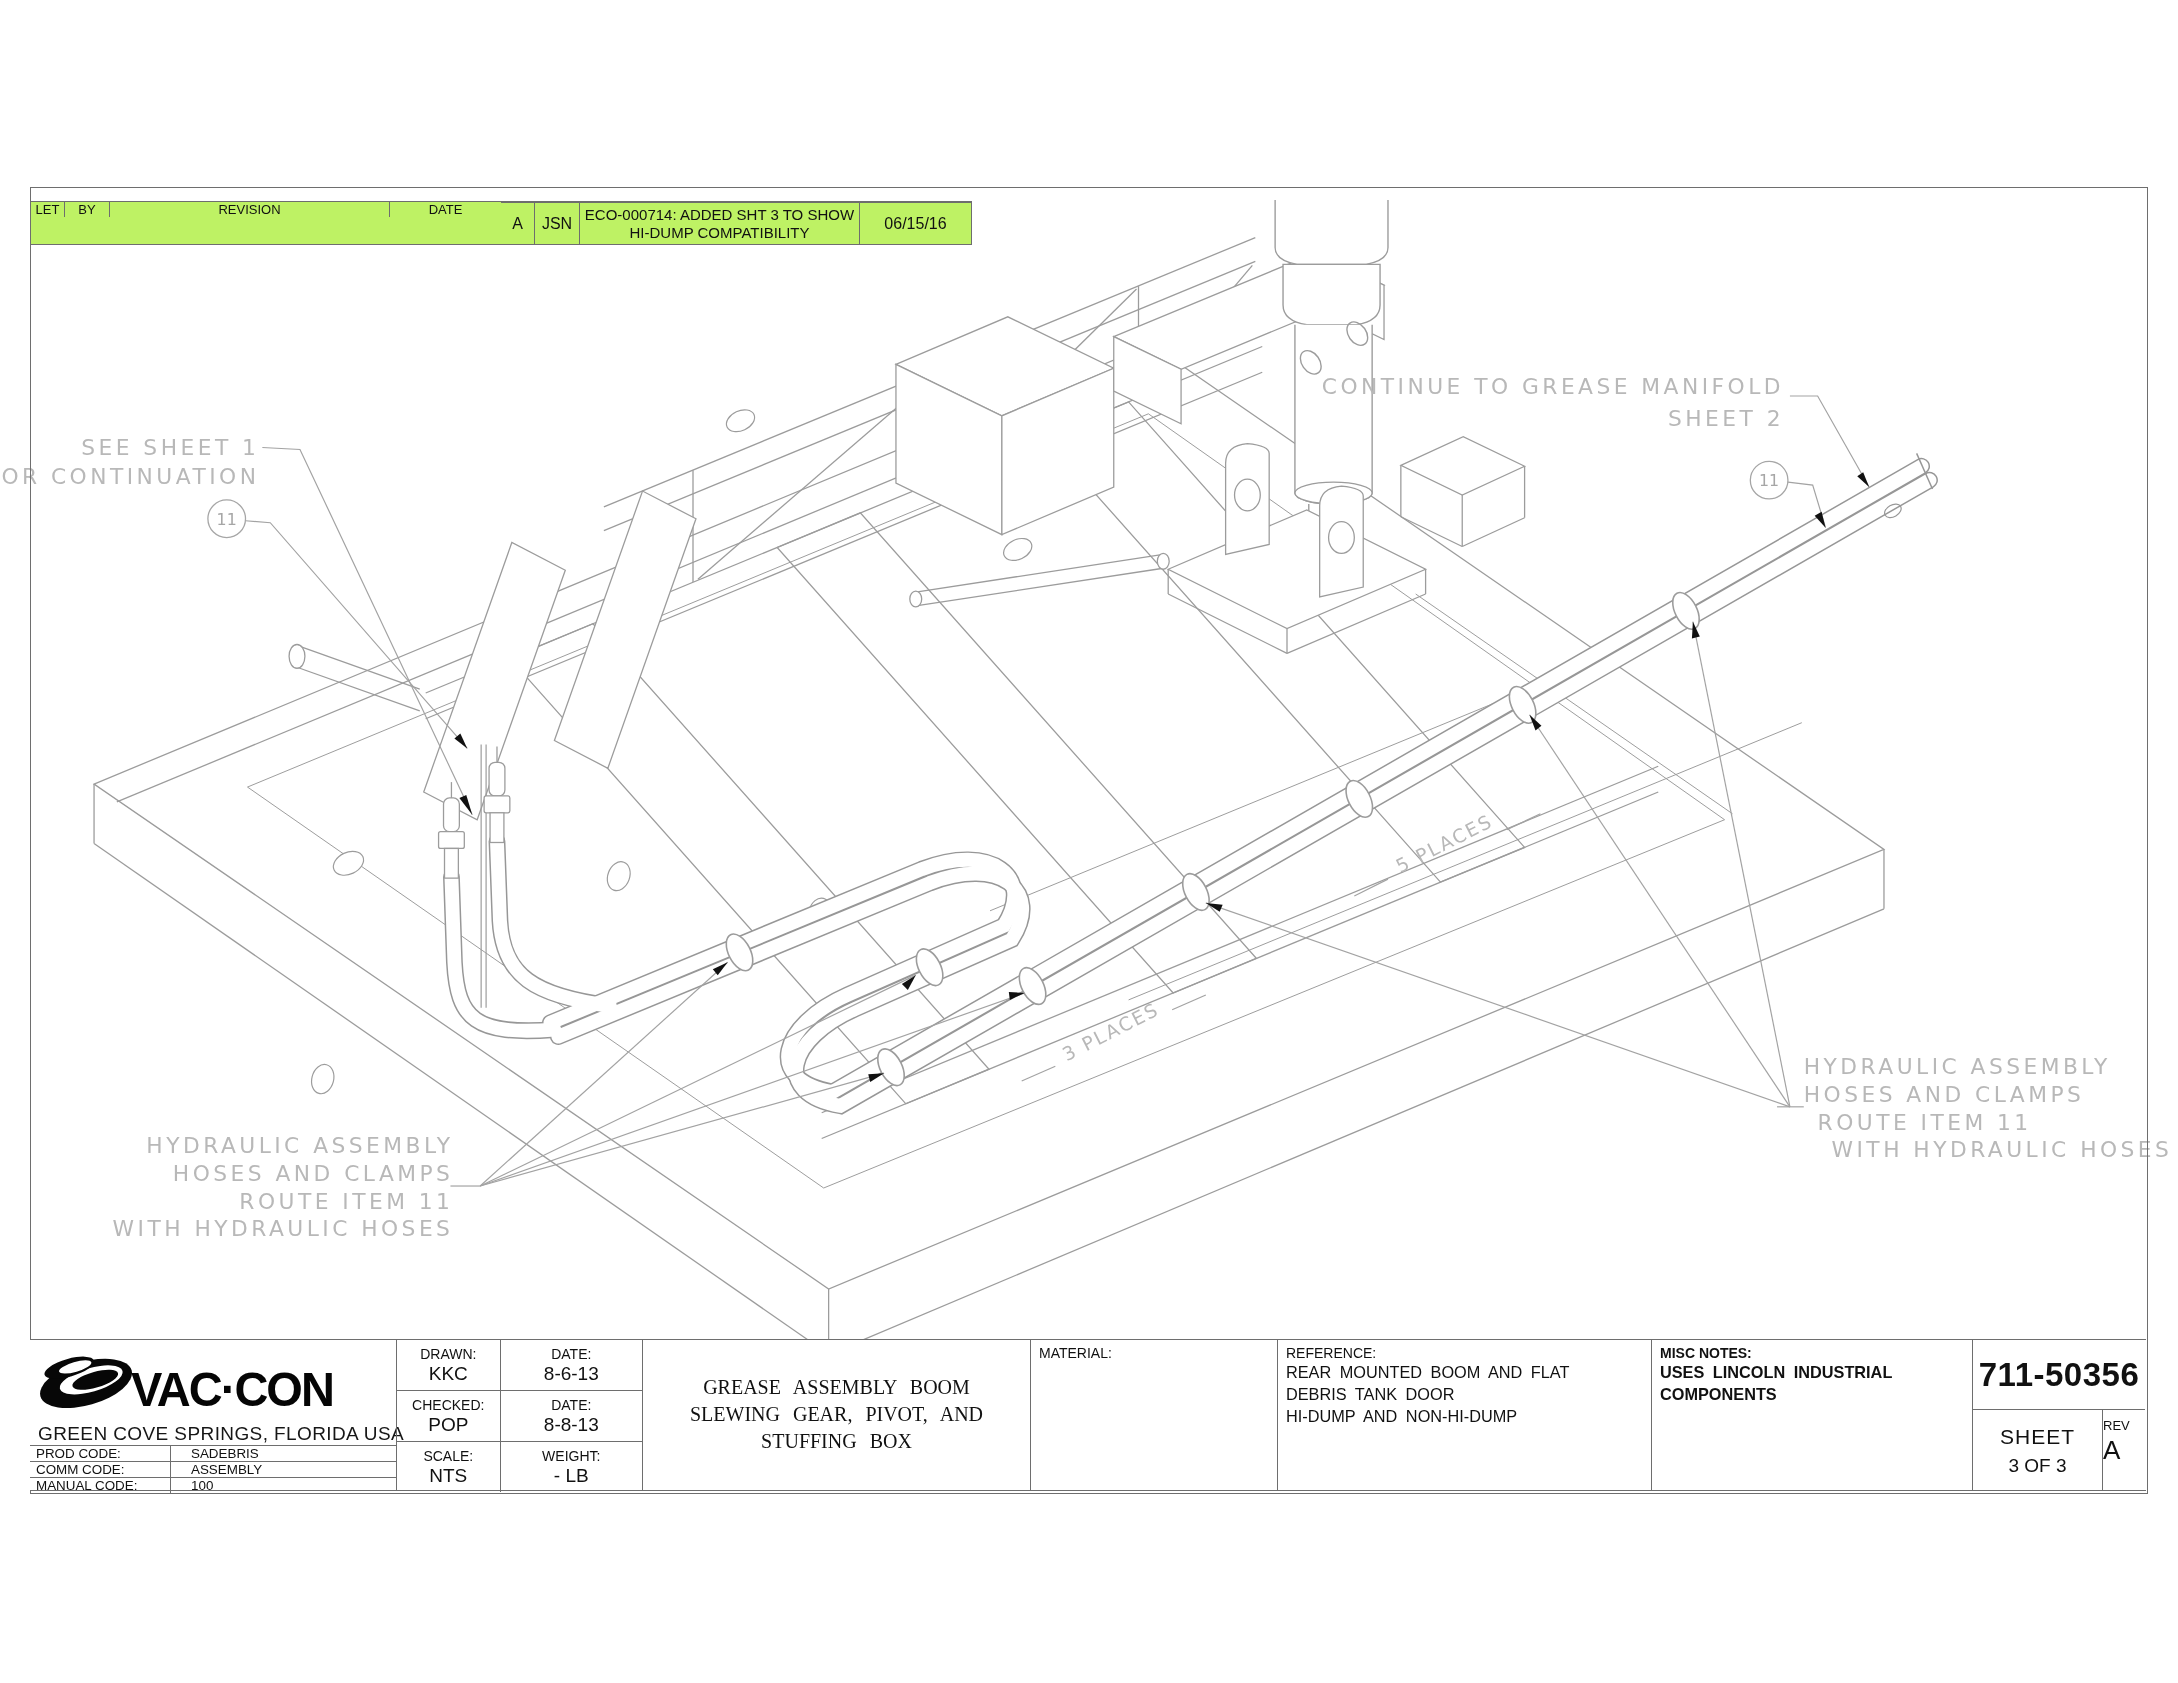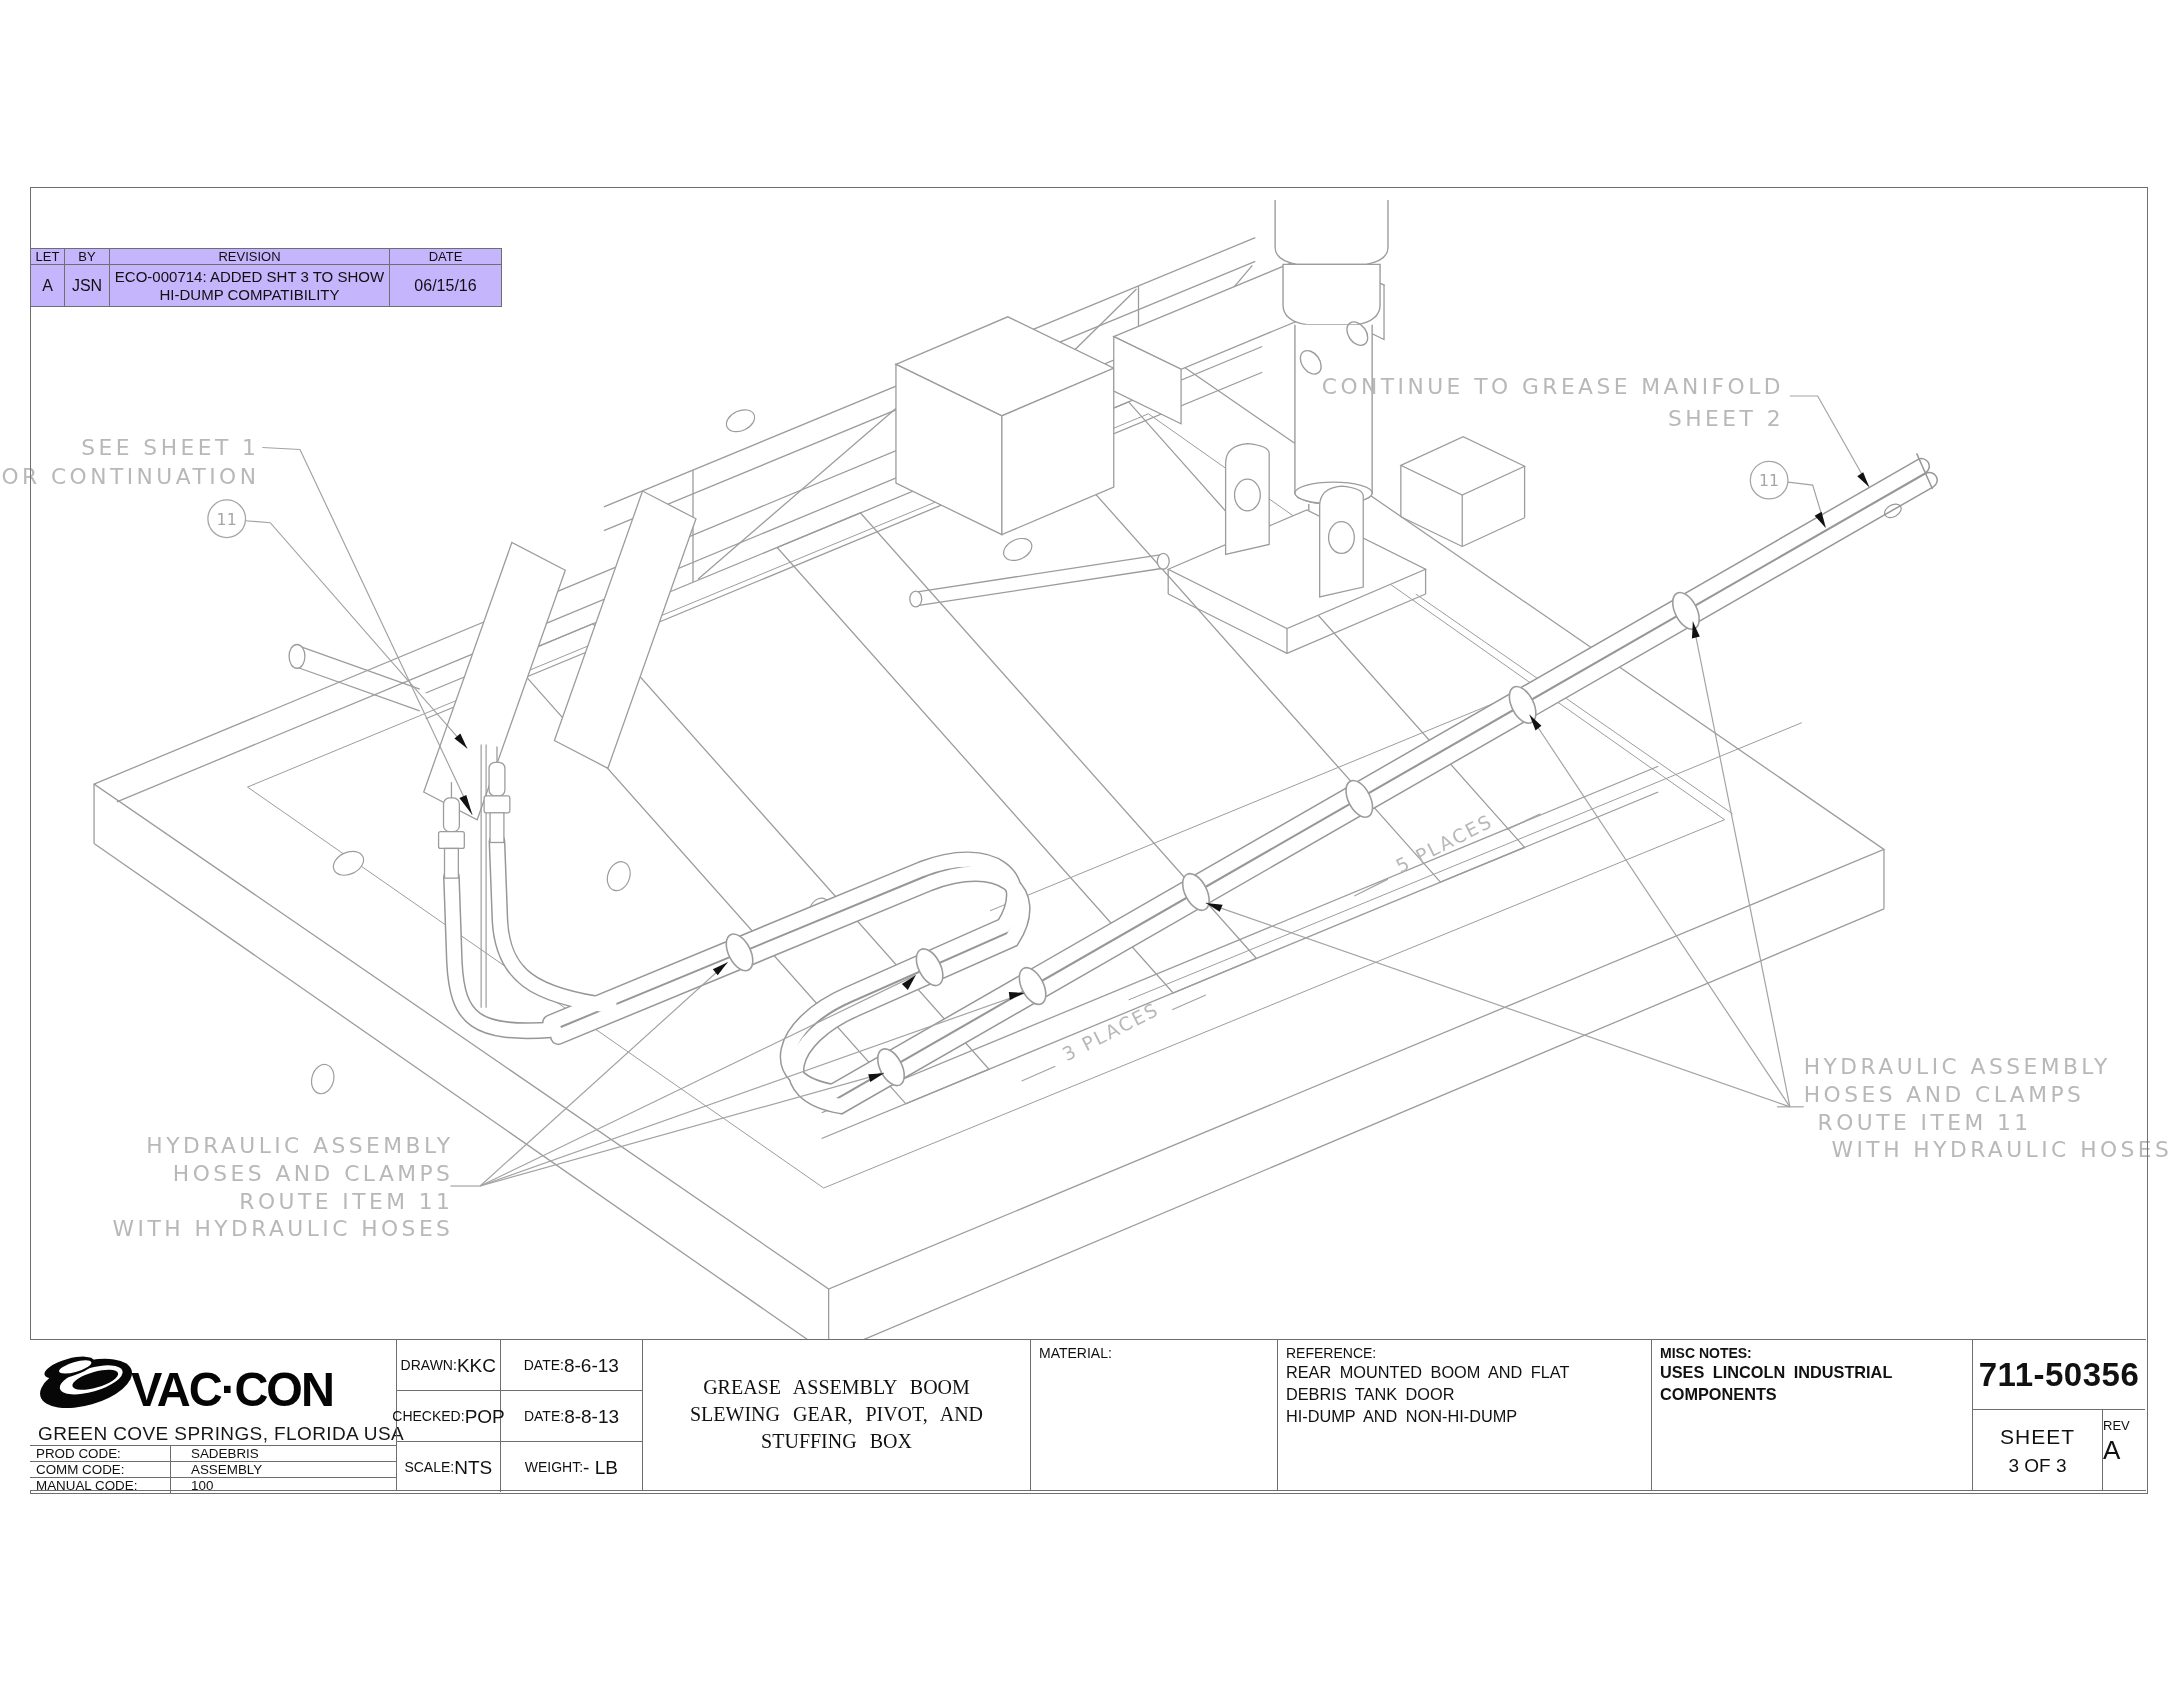--- a/index.html
+++ b/index.html
@@ -3,21 +3,21 @@
 <meta charset="utf-8">
 <style>
   html,body{margin:0;padding:0;background:#fff;}
   .sheet{position:relative;width:2178px;height:1683px;background:#fff;
          font-family:"Liberation Sans",sans-serif;color:#111;overflow:hidden;}
   .abs{position:absolute;}
   svg text{font-family:"DejaVu Sans",sans-serif;}
   
   .sheet-border{left:30px;top:187px;width:2116px;height:1305px;border:1.5px solid #6e6e6e;}
   
-  .rev{left:30px;top:201px;display:flex;flex-direction:column;background:#c4b5fd;border:1px solid #6e6e6e;margin-top:47px;}
+  .rev{left:30px;top:201px;display:flex;flex-direction:row;background:#bef264;border:1px solid #6e6e6e;}
   .rev .r{display:flex;}
   .rev .c{border-right:1px solid #6e6e6e;display:flex;align-items:center;justify-content:center;text-align:center;}
   .rev .c:last-child{border-right:none;}
   .rev .hdr .c{height:15px;font-size:13px;}
   .rev .dat .c{height:41px;font-size:16px;border-top:1px solid #6e6e6e;}
   .rev .dat .c.rv{font-size:15px;line-height:18px;}
   .w-let{width:33px}.w-by{width:44px}.w-rev{width:279px}.w-date{width:111px}
   
   .tb{left:30px;top:1339px;width:2116px;height:150px;background:#fff;
       border-top:1.5px solid #6e6e6e;border-bottom:1.5px solid #6e6e6e;}
@@ -28,21 +28,21 @@
   .vaccon{font-size:47px;font-weight:bold;letter-spacing:-2px;color:#050505;margin-top:20px;margin-left:-6px;
           transform:scaleY(1.02);}
   .gcs{position:absolute;left:8px;top:83px;font-size:19px;letter-spacing:0.4px;color:#161616;white-space:nowrap;}
   .codes{position:absolute;left:0;top:105px;width:366px;}
   .codes .cr{display:flex;border-top:1px solid #6e6e6e;height:15px;align-items:center;font-size:13.4px;}
   .codes .cl{width:134px;padding-left:6px;}
   .codes .cv{border-left:1px solid #6e6e6e;padding-left:20px;flex:1;}
   .mid-sec{left:366px;width:246px;}
   .mid-row{display:flex;height:50px;border-top:1px solid #6e6e6e;}
   .mid-row:first-child{border-top:none;}
-  .mid-cell{width:103px;border-right:1px solid #6e6e6e;display:flex;flex-direction:row;align-items:center;justify-content:center;}
+  .mid-cell{width:103px;border-right:1px solid #6e6e6e;display:flex;flex-direction:column;align-items:center;justify-content:center;}
   .mid-cell.dt{width:142px;border-right:none;}
   .mid-lab{font-size:14px;}
   .mid-val{font-size:19px;margin-top:1px;}
   .title-sec{left:612px;width:388px;display:flex;flex-direction:column;align-items:center;padding-top:34px;font-family:Liberation Serif, serif;}
   .title-sec div{font-size:20px;line-height:27px;word-spacing:8px;text-align:center;}
   .mat-sec{left:1000px;width:248px;}
   .ref-sec{left:1247px;width:373px;}
   .misc-sec{left:1621px;width:368px;font-weight:bold;}
   .blk-lab{font-size:14px;padding:5px 0 0 8px;}
   .blk-line{font-size:16.3px;line-height:22px;padding-left:8px;word-spacing:4px;white-space:nowrap;}

